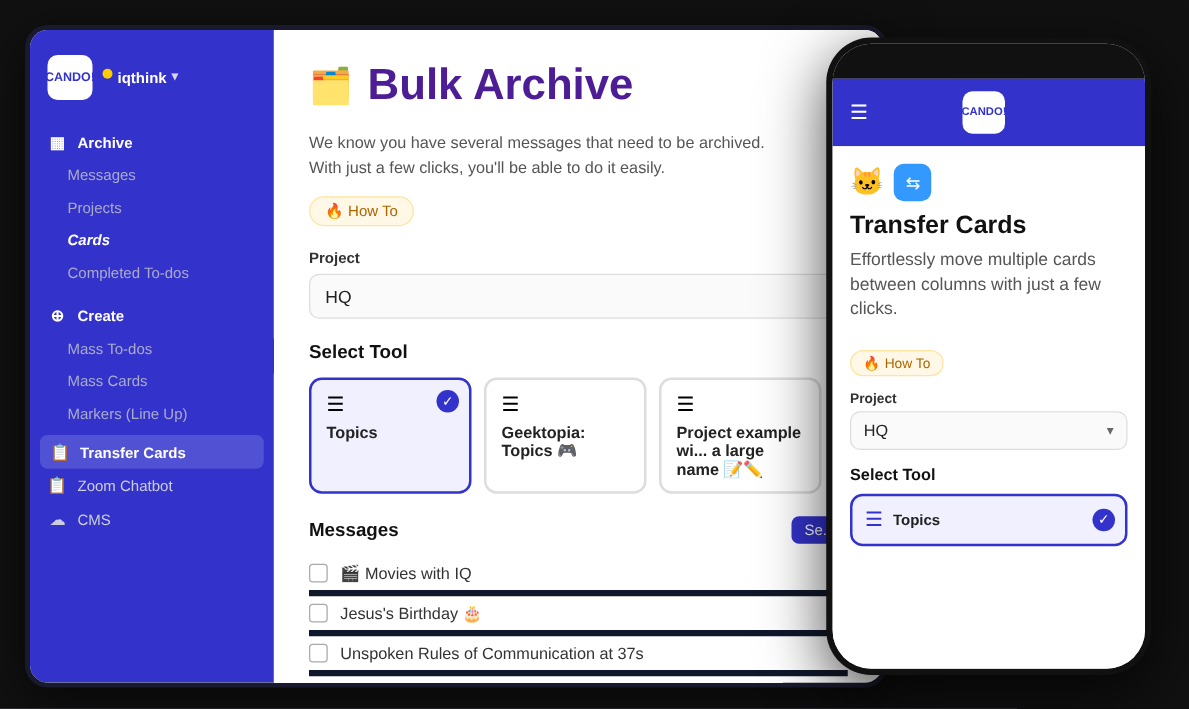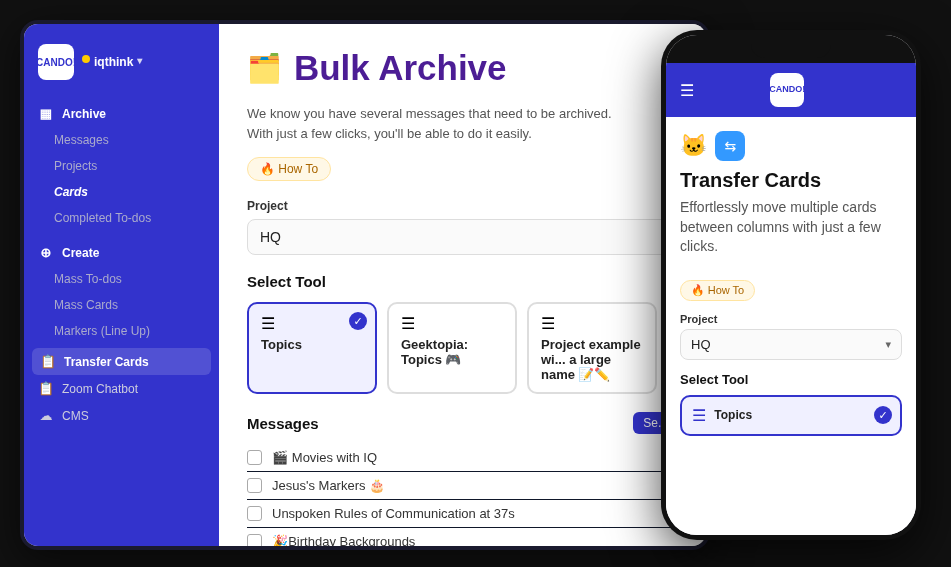--- a/index.html
+++ b/index.html
@@ -277,21 +277,21 @@
       cursor: pointer;
     }
 
     .message-item {
       display: flex;
       align-items: center;
       gap: 10px;
       padding: 6px 0;
       font-size: 13px;
       color: #333;
-      border-bottom: 1px solid #0f172a;
+      border-bottom: 5px solid #0f172a;
     }
     .message-checkbox {
       width: 15px;
       height: 15px;
       border: 1.5px solid #aaa;
       border-radius: 3px;
       flex-shrink: 0;
     }
 
     
@@ -586,21 +586,21 @@
           <div class="messages-header">
             <span class="messages-title">Messages</span>
             <button class="select-btn">Se...</button>
           </div>
           <div class="message-item">
             <div class="message-checkbox"></div>
             <span>🎬 Movies with IQ</span>
           </div>
           <div class="message-item">
             <div class="message-checkbox"></div>
-            <span>Jesus's Markers 🎂</span>
+            <span>Jesus's Birthday 🎂</span>
           </div>
           <div class="message-item">
             <div class="message-checkbox"></div>
             <span>Unspoken Rules of Communication at 37s</span>
           </div>
           <div class="message-item">
             <div class="message-checkbox"></div>
             <span>🎉Birthday Backgrounds</span>
           </div>
         </div>

